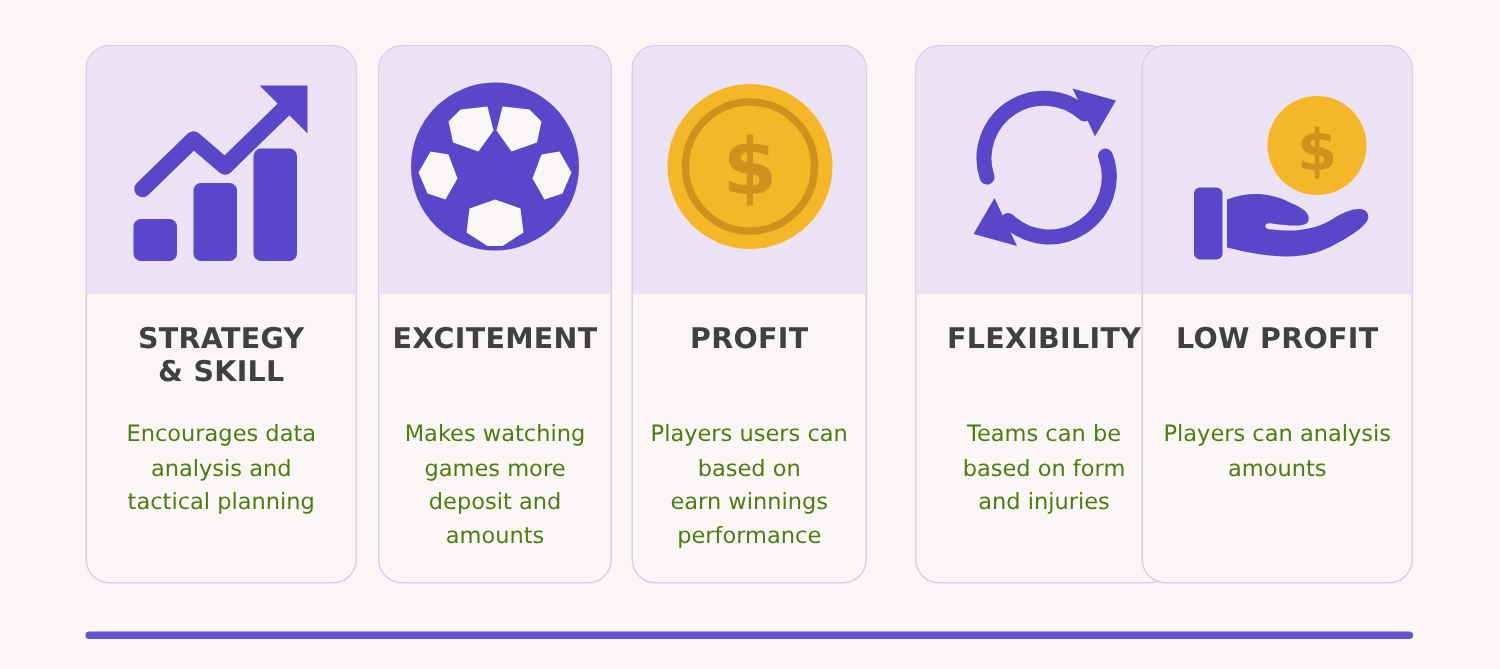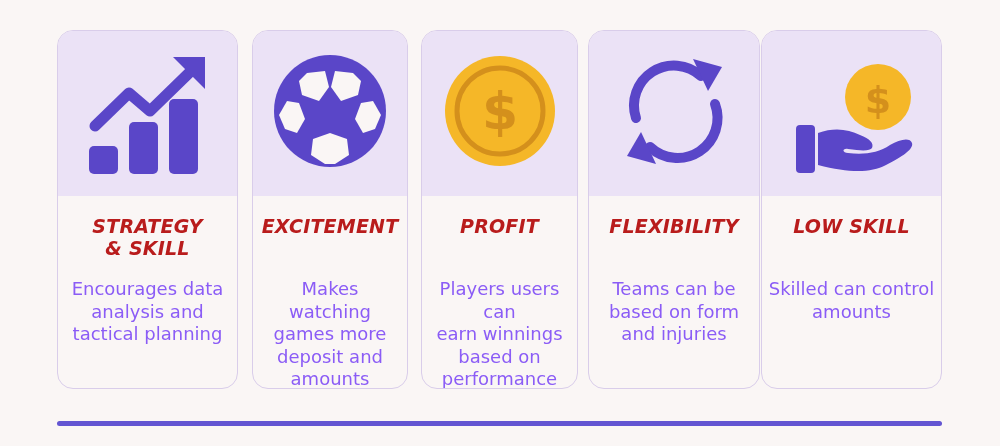--- a/index.html
+++ b/index.html
@@ -1,22 +1,22 @@
 <!DOCTYPE html>
 <html><head>
 <meta charset="utf-8">
 <style>
   html, body { margin:0; padding:0; }
   body { width:1000px; height:446px; background:#faf6f5; position:relative; overflow:hidden; font-family:"DejaVu Sans", sans-serif; }
   .card { position:absolute; top:30px; height:359px; border-radius:16px; background:#faf6f5; border:1.5px solid #d9cdea; box-sizing:border-box; overflow:hidden; }
   .card .top { position:absolute; left:0; right:0; top:0; height:165px; background:#ebe2f6; }
   .card .icon { position:absolute; left:0; right:0; top:0; height:165px; }
   .card .icon svg { position:absolute; left:50%; top:0; transform:translateX(-50%); }
-  .card .title { position:absolute; left:4px; right:4px; top:184px; text-align:center; font-weight:bold; font-size:19px; line-height:22px; color:#b91c1c; letter-spacing:0.2px;font-style:italic; }
-  .card .body { position:absolute; left:6px; right:6px; top:247px; text-align:center; font-size:18px; line-height:22.5px; color:#8b5cf6; }
+  .card .title { position:absolute; left:4px; right:4px; top:184px; text-align:center; font-weight:bold; font-size:19px; line-height:22px; color:#404040; letter-spacing:0.2px; }
+  .card .body { position:absolute; left:6px; right:6px; top:247px; text-align:center; font-size:15px; line-height:22.5px; color:#4d7c0f; }
   .rule { position:absolute; left:57px; width:885px; top:421px; height:5px; border-radius:3px; background:#6355d2; }
 </style>
 </head>
 <body>
 
 <div class="card" style="left:57px;width:181px;">
   <div class="top"></div>
   <div class="icon">
     <svg width="130" height="165" viewBox="0 0 130 165">
       <g fill="#5a46c8">
@@ -71,27 +71,27 @@
       <circle cx="65" cy="80" r="55" fill="#f5b728"></circle>
       <circle cx="65" cy="80" r="43" fill="none" stroke="#d4901c" stroke-width="5"></circle>
       <text x="65" y="98" text-anchor="middle" font-family="DejaVu Sans, sans-serif" font-weight="bold" font-size="52" fill="#d4901c">$</text>
     </svg>
   </div>
   <div class="title">
     <div>PROFIT</div>
   </div>
   <div class="body">
     <div>Players users can</div>
+    <div>based on</div>
     <div>earn winnings</div>
-    <div>based on</div>
     <div>performance</div>
   </div>
 </div>
 
-<div class="card" style="left:588px;width:172px;">
+<div class="card" style="left:610px;width:172px;">
   <div class="top"></div>
   <div class="icon">
     <svg width="130" height="165" viewBox="0 0 130 165">
       <path d="M27 87 A40 40 0 0 1 92 45" fill="none" stroke="#5a46c8" stroke-width="10" stroke-linecap="round"></path>
       <polygon points="84,28 113,36 99,60" fill="#5a46c8"></polygon>
       <path d="M106 73 A40 40 0 0 1 41 116" fill="none" stroke="#5a46c8" stroke-width="10" stroke-linecap="round"></path>
       <polygon points="47,133 18,125 32,101" fill="#5a46c8"></polygon>
     </svg>
   </div>
   <div class="title">
@@ -108,21 +108,21 @@
   <div class="top"></div>
   <div class="icon">
     <svg width="140" height="165" viewBox="0 0 140 165">
       <circle cx="96" cy="66" r="33" fill="#f5b728"></circle>
       <text x="96" y="82" text-anchor="middle" font-family="DejaVu Sans, sans-serif" font-weight="bold" font-size="38" fill="#d4901c">$</text>
       <rect x="14" y="94" width="19" height="48" rx="4" fill="#5a46c8"></rect>
       <path d="M36 102 C52 96 66 98 78 104 C88 108 92 112 90 117 C88 120 80 120 66 118 C60 117 60 122 66 122 C82 124 96 122 108 114 C118 108 128 106 130 112 C132 118 120 126 104 134 C88 142 68 142 36 134 Z" fill="#5a46c8"></path>
     </svg>
   </div>
   <div class="title">
-    <div>LOW SKILL</div>
+    <div>LOW PROFIT</div>
   </div>
   <div class="body">
-    <div>Skilled can control</div>
+    <div>Players can analysis</div>
     <div>amounts</div>
   </div>
 </div>
 
 <div class="rule"></div>
 
 </body></html>

